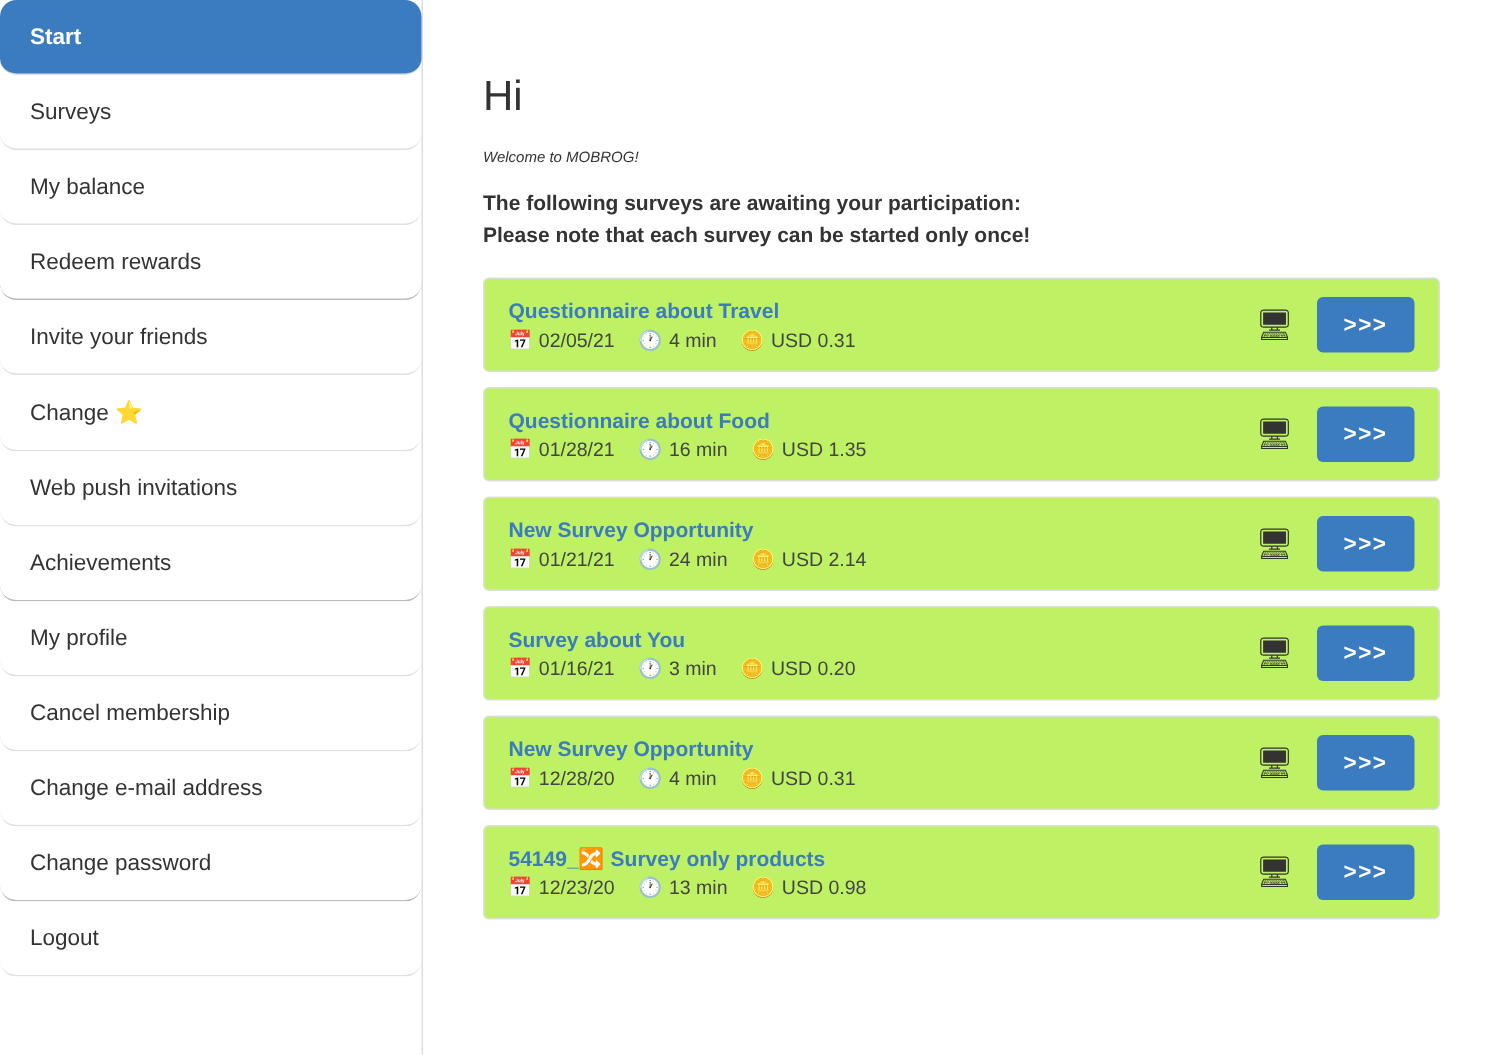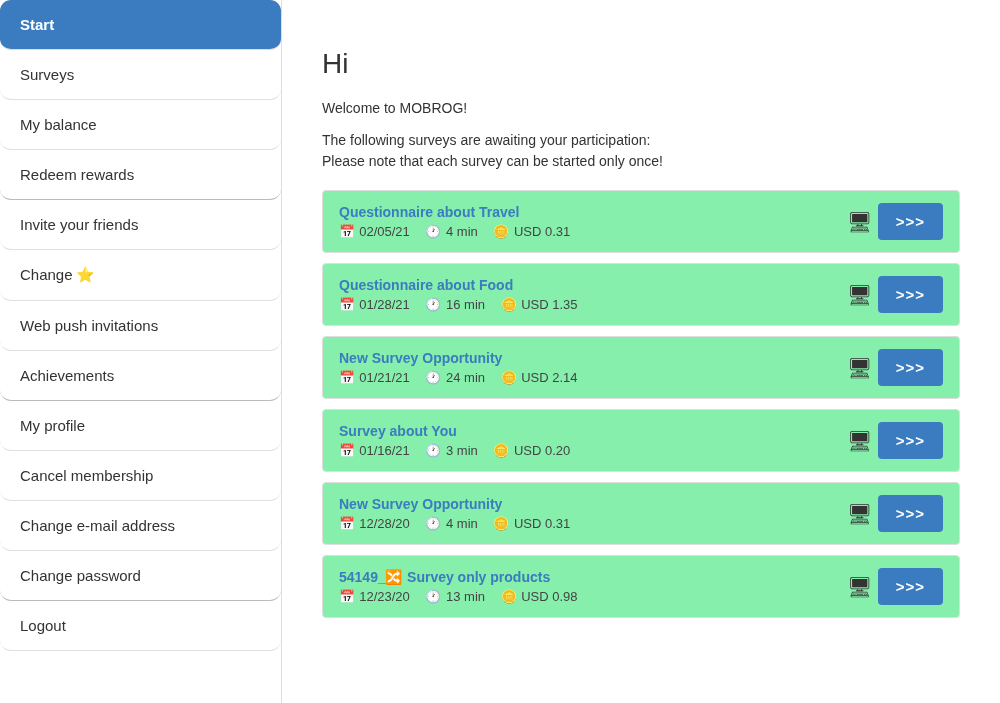--- a/index.html
+++ b/index.html
@@ -38,32 +38,33 @@
       overflow-y: auto;
       background: #fff;
     }
     #main h1 {
       font-size: 28px;
       font-weight: normal;
       margin-bottom: 20px;
       color: #333;
       margin-top: 18px;
     }
-    .welcome-text { margin-bottom: 6px; font-size: 14px; }
-    .bold-note { font-weight: normal; font-size: 14px; margin-top: 14px; margin-bottom: 18px; line-height: 1.5; }
+    .welcome-text { margin-bottom: 6px; font-size: 10px; font-style: italic; }
+    .bold-note { font-weight: bold; font-size: 14px; margin-top: 14px; margin-bottom: 18px; line-height: 1.5; }
 
     
     .survey-card {
       border: 1px solid #ddd;
       border-radius: 4px;
       padding: 12px 16px;
       margin-bottom: 10px;
       display: flex;
       align-items: center;
-      background: #86efac;
+      gap: 10px;
+      background: #bef264;
     }
     .survey-info { flex: 1; }
     .survey-title {
       color: #3a7cbf;
       font-weight: bold;
       font-size: 14px;
       margin-bottom: 4px;
     }
     .survey-meta {
       display: flex;

